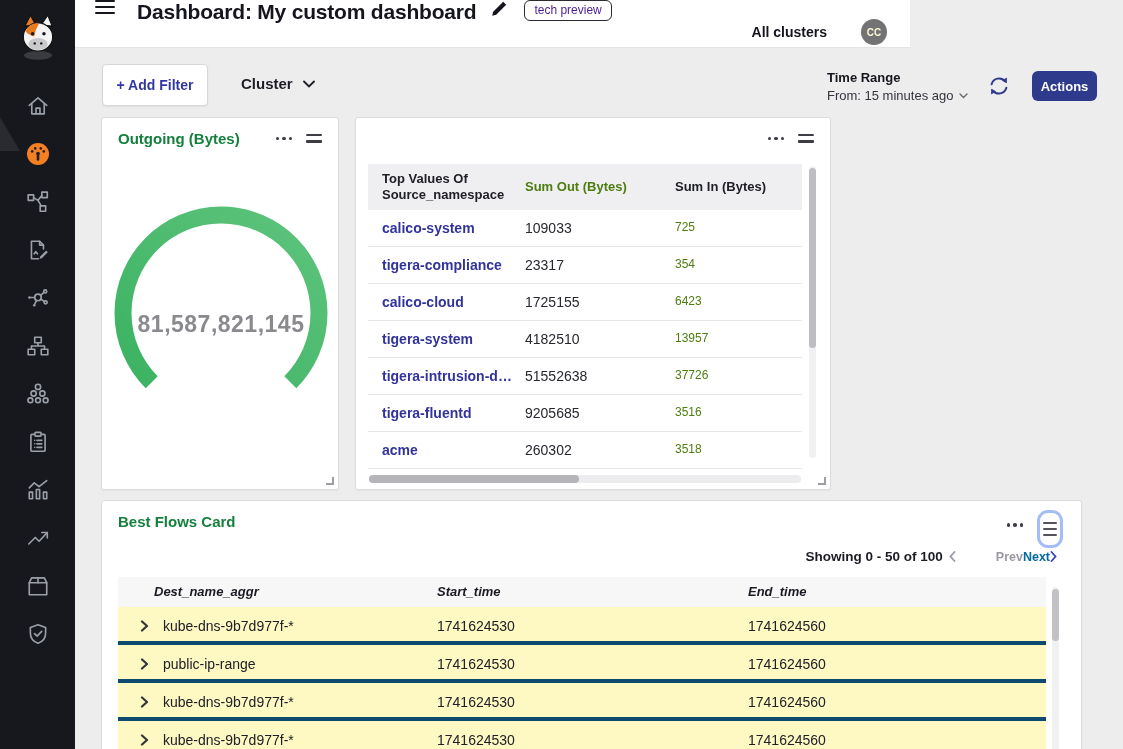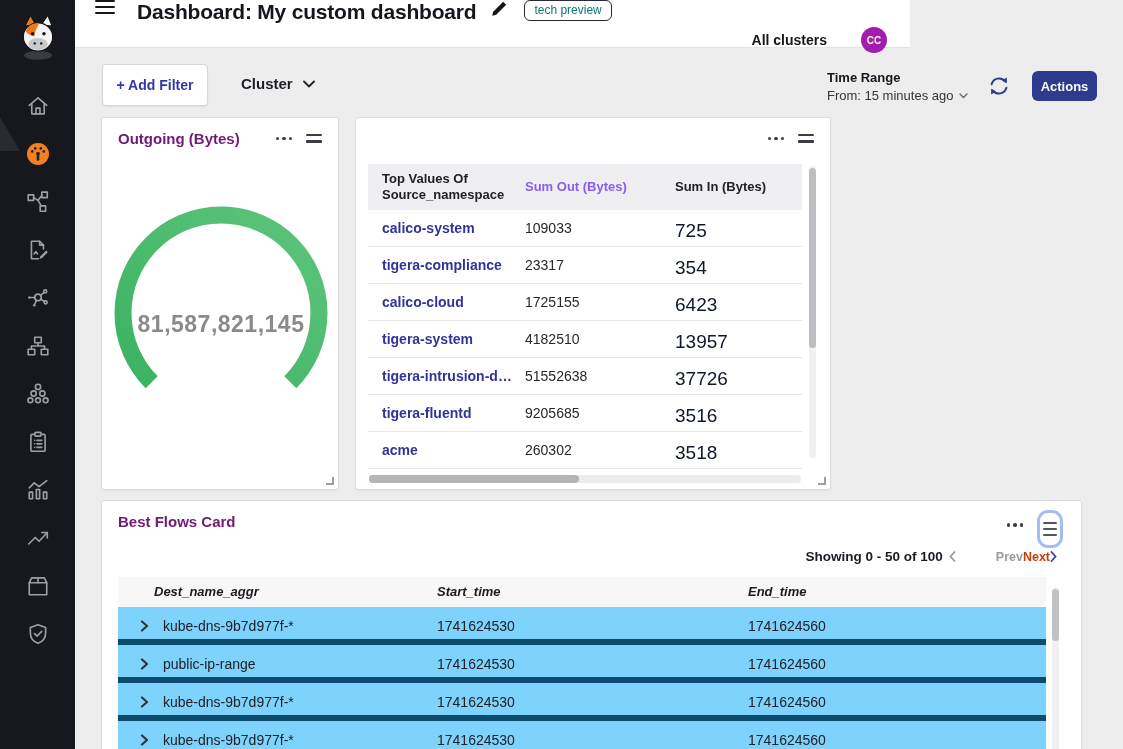--- a/index.html
+++ b/index.html
@@ -17,83 +17,83 @@
   .nav-item { position:absolute; left:0; width:75px; height:40px; display:flex; align-items:center; justify-content:center; cursor:pointer; }
   .nav-item svg { width:24px; height:24px; }
   .icn { stroke:#9ba0a8; stroke-width:1.5; fill:none; stroke-linecap:round; stroke-linejoin:round; }
   
   .header { position:absolute; left:75px; top:0; width:835px; height:48px; background:#ffffff;
     display:flex; align-items:flex-start; border-bottom:1px solid #e4e4e6; z-index:4; }
   .hamburger { margin-left:20px; width:20px; height:14px; display:flex; flex-direction:column; justify-content:space-between; cursor:pointer; }
   .hamburger i { display:block; height:2.4px; background:#17171e; border-radius:2px; }
   .page-title { margin-left:22px; font-size:21px; font-weight:bold; color:#15151d; letter-spacing:-0.2px; white-space:nowrap; }
   .pencil { margin-left:14px; width:18px; height:18px; cursor:pointer; }
-  .badge { margin-left:16px; font-size:12px; color:#0f766e; border:1px solid #2a2a33; border-radius:6px; padding:2px 9px 3px; white-space:nowrap; }
-  .header-right { position:absolute; right:0; top:16px; height:48px; display:flex; align-items:center; }
+  .badge { margin-left:16px; font-size:12px; color:#4c1d95; border:1px solid #2a2a33; border-radius:6px; padding:2px 9px 3px; white-space:nowrap; }
+  .header-right { position:absolute; right:0; top:8px; height:48px; display:flex; align-items:center; }
   .all-clusters { font-size:14px; font-weight:600; color:#15151d; margin-right:34px; cursor:pointer; }
-  .avatar { width:26px; height:26px; border-radius:50%; background:#a21caf; color:#fdf6d8;
+  .avatar { width:26px; height:26px; border-radius:50%; background:#737373; color:#fdf6d8;
     font-size:10px; font-weight:bold; display:flex; align-items:center; justify-content:center; margin-right:23px; cursor:pointer; }
   
   .main { position:absolute; left:75px; top:48px; width:1048px; height:701px; background:#ededee; overflow:hidden; }
   .btn-add-filter { position:absolute; left:27px; top:16px; width:106px; height:42px;
     background:#fff; border:1px solid #d7d7da; border-radius:4px; box-shadow:0 1px 2px rgba(0,0,0,.06);
     font-size:14px; font-weight:600; color:#3138a5; display:flex; align-items:center; justify-content:center; cursor:pointer; }
   .cluster-dd { position:absolute; left:166px; top:27px; display:flex; align-items:center; gap:10px; cursor:pointer; }
   .cluster-dd span { font-size:15px; font-weight:600; color:#1d1d26; }
   .time-range { position:absolute; left:752px; top:22px; }
   .time-range .tr-label { font-size:13px; font-weight:bold; color:#15151d; }
   .time-range .tr-value { margin-top:3px; font-size:13px; color:#34343c; display:flex; align-items:center; gap:6px; cursor:pointer; }
   .refresh { position:absolute; left:913px; top:27px; width:22px; height:22px; cursor:pointer; }
   .btn-actions { position:absolute; left:957px; top:23px; width:65px; height:30px; background:#2e3a8c;
     border-radius:6px; color:#fff; font-size:13px; font-weight:600; display:flex; align-items:center; justify-content:center; cursor:pointer; }
   
   .card { position:absolute; background:#fff; border:1px solid #dcdcde; border-radius:3px; box-shadow:0 1px 2px rgba(0,0,0,.04); }
-  .card-title { position:absolute; left:16px; top:12px; font-size:15px; font-weight:bold; color:#701a75; }
+  .card-title { position:absolute; left:16px; top:12px; font-size:15px; font-weight:bold; color:#15803d; }
   .hdr-icons { position:absolute; top:16px; display:flex; align-items:center; gap:14px; }
   .dots { display:flex; gap:3px; cursor:pointer; }
   .dots i { width:3.5px; height:3.5px; border-radius:50%; background:#3c3c44; }
   .drag { display:flex; flex-direction:column; gap:4px; cursor:grab; }
   .drag i { width:16px; height:2.3px; background:#3c3c44; border-radius:1px; }
   .resize-corner { position:absolute; right:4px; bottom:4px; width:8px; height:8px;
     border-right:2px solid #9d9da3; border-bottom:2px solid #9d9da3; cursor:nwse-resize; }
   #card-outgoing { left:26px; top:69px; width:238px; height:373px; }
   #card-outgoing .hdr-icons { right:16px; }
   .gauge-wrap { position:absolute; left:0; top:0; width:238px; height:300px; }
   .gauge-value { position:absolute; top:193px; left:0; width:238px; text-align:center;
     font-size:23px; font-weight:bold; color:#8a8a8e; letter-spacing:0.5px; }
   #card-datavol { left:280px; top:69px; width:476px; height:373px; }
   #card-datavol .hdr-icons { right:16px; }
   .dv-header { position:absolute; left:12px; top:46px; width:434px; height:46px; background:#efeff1; }
   .dv-header .h1 { position:absolute; left:14px; top:7px; width:132px; font-size:13px; font-weight:bold; color:#202028; line-height:1.25; }
-  .dv-header .h2 { position:absolute; left:157px; top:15px; font-size:13px; font-weight:bold; color:#8b5cf6; }
+  .dv-header .h2 { position:absolute; left:157px; top:15px; font-size:13px; font-weight:bold; color:#4d7c0f; }
   .dv-header .h3 { position:absolute; left:307px; top:15px; font-size:13px; font-weight:bold; color:#202028; }
   .dv-rows { position:absolute; left:12px; top:92px; width:434px; }
   .dv-row { position:relative; height:37px; border-bottom:1px solid #e7e7e9; cursor:default; }
   .dv-row .ns { position:absolute; left:14px; top:10px; font-size:14px; font-weight:bold; color:#31339b; cursor:pointer; }
   .dv-row .out { position:absolute; left:157px; top:10px; font-size:14px; color:#27272f; }
-  .dv-row .in  { position:absolute; left:307px; top:10px; font-size:19px; color:#0f172a; }
+  .dv-row .in  { position:absolute; left:307px; top:10px; font-size:12px; color:#4d7c0f; }
   .v-scroll { position:absolute; width:7px; background:#f1f1f3; border-radius:4px; }
   .v-thumb { position:absolute; left:0; width:7px; background:#bdbdc2; border-radius:4px; cursor:pointer; }
   .h-scroll { position:absolute; left:13px; top:357px; width:432px; height:8px; background:#ececee; border-radius:4px; }
   .h-thumb { position:absolute; left:0; top:0; width:210px; height:8px; background:#b4b4b9; border-radius:4px; cursor:pointer; }
   #card-bestflows { left:26px; top:452px; width:981px; height:330px; }
   #card-bestflows .dots { position:absolute; right:58px; top:22px; }
   .drag-focus { position:absolute; right:18px; top:9px; width:26px; height:38px; background:#fff;
     border:3px solid #a3bdf8; border-radius:11px; display:flex; flex-direction:column; gap:3.5px;
     align-items:center; justify-content:center; cursor:grab; }
   .drag-focus i { width:14px; height:2.2px; background:#54545c; border-radius:1px; }
   .pagination { position:absolute; right:24px; top:48px; display:flex; align-items:center; }
   .pagination .showing { font-size:13.5px; font-weight:600; color:#1b1b24; margin-right:6px; }
   .pg-prev { font-size:12.5px; font-weight:bold; color:#9a9aa2; cursor:default;margin-left:40px; }
-  .pg-next { font-size:12.5px; font-weight:bold; color:#c2410c; cursor:pointer; }
+  .pg-next { font-size:12.5px; font-weight:bold; color:#0369a1; cursor:pointer; }
   .bf-header { position:absolute; left:16px; top:76px; width:928px; height:30px; background:#f7f7f8; }
   .bf-header span { position:absolute; top:7px; font-size:13px; font-weight:bold; color:#1b1b24;font-style:italic; }
   .bf-h1 { left:36px; } .bf-h2 { left:319px; } .bf-h3 { left:630px; }
   .bf-rows { position:absolute; left:16px; top:106px; width:928px; }
-  .bf-row { position:relative; height:38px; border-bottom:6px solid #0c4a6e; background:#7dd3fc; }
+  .bf-row { position:relative; height:38px; border-bottom:4px solid #0c4a6e; background:#fef9c3; }
   .bf-row .chev { position:absolute; left:22px; top:13px; cursor:pointer; }
   .bf-row .dest { position:absolute; left:45px; top:11px; font-size:14px; color:#202028; }
   .bf-row .start { position:absolute; left:319px; top:11px; font-size:14px; color:#202028; }
   .bf-row .end { position:absolute; left:630px; top:11px; font-size:14px; color:#202028; }
 </style>
 </head>
 <body>
 
 <div class="sidebar">
   <svg class="logo" viewBox="0 0 40 48">

